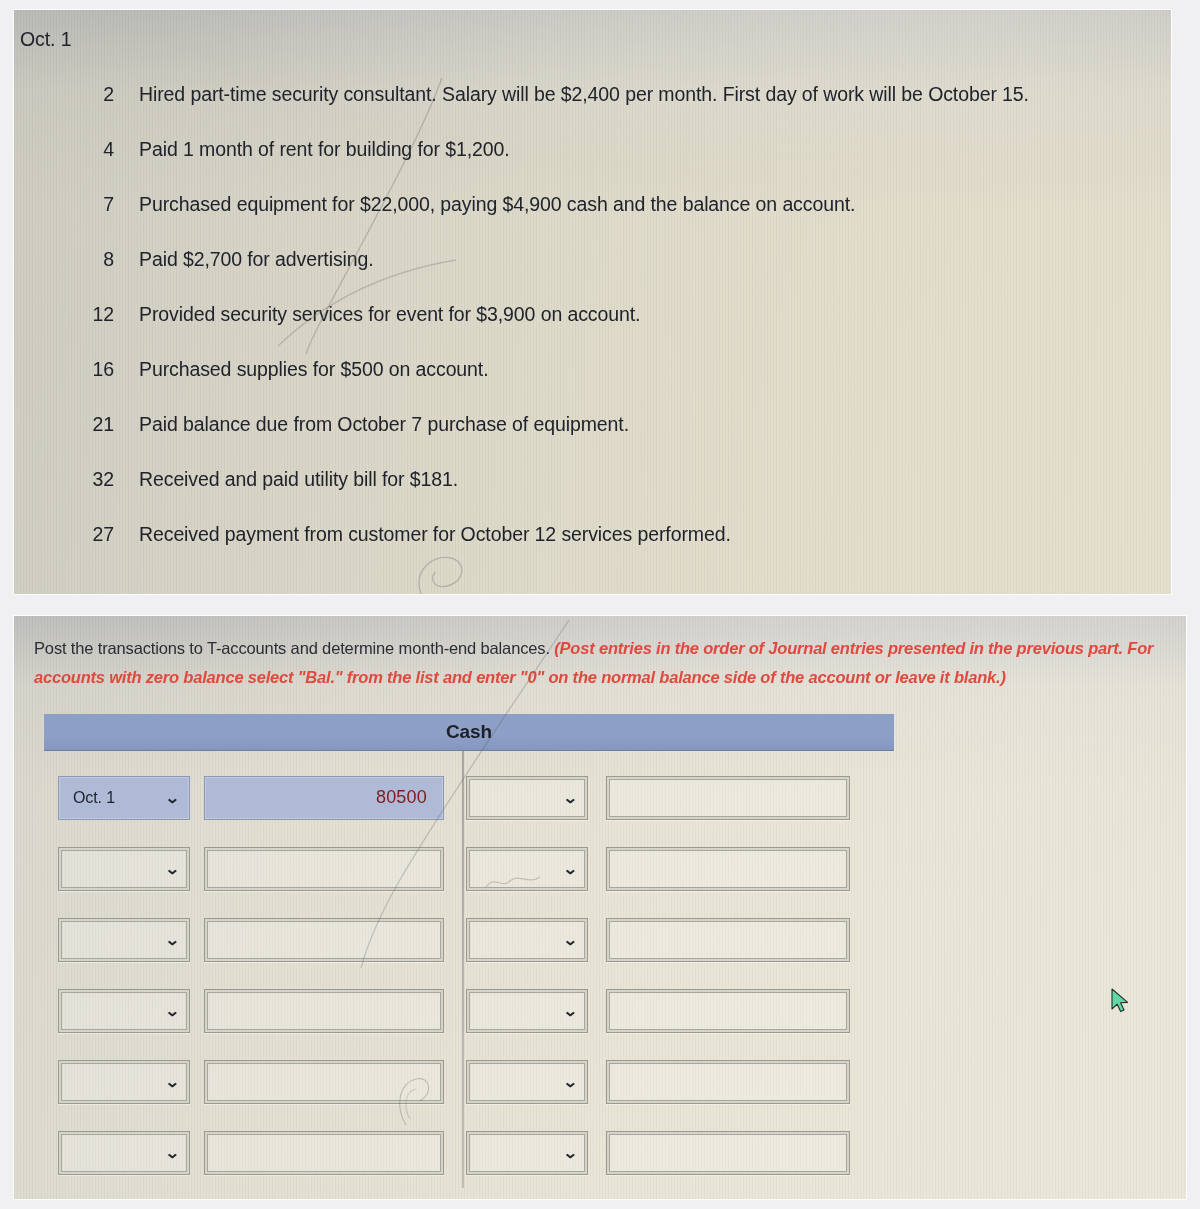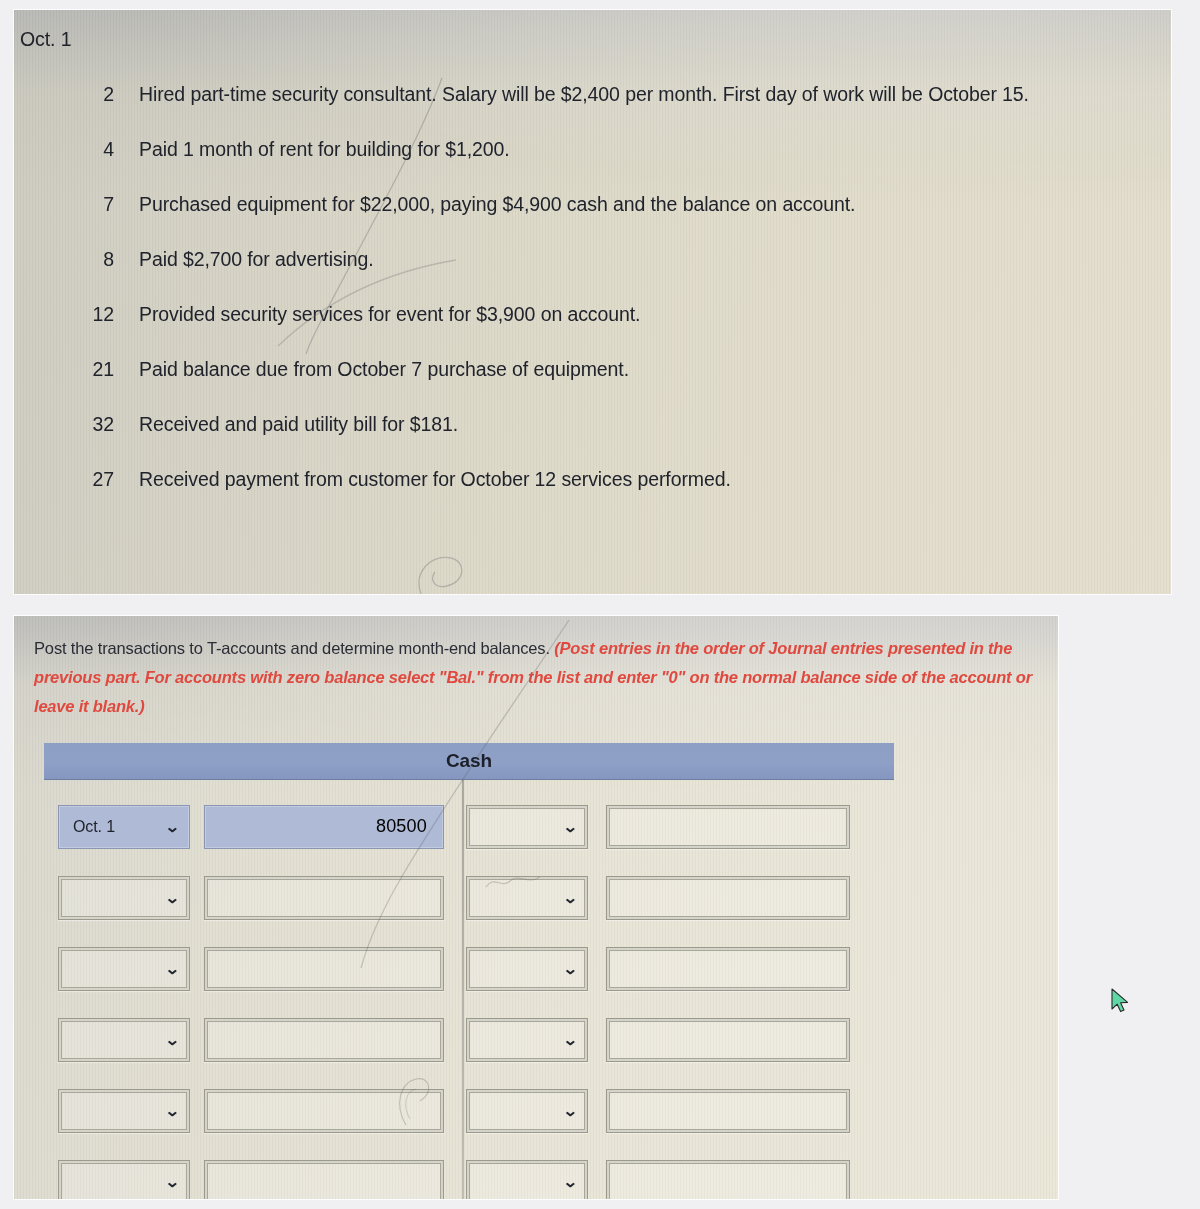--- a/index.html
+++ b/index.html
@@ -63,21 +63,21 @@
     font-size: 19.5px;
   }
   .txn-date.first { padding-left: 6px; text-align: left; width: 100px; }
   .txn-desc { padding-left: 25px; }
 
   
   .bottom-panel {
     position: absolute;
     left: 14px;
     top: 616px;
-    width: 1044px;
+    width: 1172px;
     height: 583px;
     background:
       linear-gradient(180deg,
         rgba(160,162,168,0.48) 0%,
         rgba(196,195,188,0.24) 12%,
         rgba(224,221,208,0.05) 30%,
         rgba(232,228,213,0.00) 48%),
       linear-gradient(105deg, #d9d7cd 0%, #e2dfd2 25%, #e8e4d6 55%, #eae6d8 80%, #ebe7d9 100%);
     box-shadow: 0 0 0 1px rgba(255,255,255,0.85);
     overflow: hidden;
@@ -150,21 +150,21 @@
     background: #aebad6;
     border-color: #8a96b2;
     box-shadow: inset 0 0 0 1px rgba(255,255,255,0.25);
   }
 
   .dd { width: 132px; flex: 0 0 132px; padding: 0 10px 0 14px; justify-content: space-between; }
   .dd-label { font-size: 16px; color: #1e212a; letter-spacing: -0.1px; }
   .chev { font-size: 15px; color: #232630; font-weight: bold; line-height: 1; transform: scaleX(1.25); }
 
   .amt { flex: 1; padding: 0 16px 0 12px; justify-content: flex-end; }
-  .amt-val { font-size: 18px; color: #000000; letter-spacing: 0.2px; }
+  .amt-val { font-size: 18px; color: #7f1d1d; letter-spacing: 0.2px; }
 
   .t-left  { width: 400px; flex: 0 0 400px; display: flex; gap: 14px; padding-left: 14px; }
   .t-right { width: 432px; flex: 0 0 432px; display: flex; gap: 18px; padding-left: 22px; }
   .t-left  .amt { width: 240px; flex: 0 0 240px; }
   .t-right .dd  { width: 122px; flex: 0 0 122px; justify-content: flex-end; }
   .t-right .amt { width: 244px; flex: 0 0 244px; }
 
   
   .smudge { position: absolute; pointer-events: none; }
 
@@ -210,20 +210,24 @@
       <span class="txn-date">8</span>
       <span class="txn-desc">Paid $2,700 for advertising.</span>
     </div>
 
 
     <div class="txn-row">
       <span class="txn-date">12</span>
       <span class="txn-desc">Provided security services for event for $3,900 on account.</span>
     </div>
 
+    <div class="txn-row">
+      <span class="txn-date">16</span>
+      <span class="txn-desc">Purchased supplies for $500 on account.</span>
+    </div>
 
     <div class="txn-row">
       <span class="txn-date">21</span>
       <span class="txn-desc">Paid balance due from October 7 purchase of equipment.</span>
     </div>
 
     <div class="txn-row">
       <span class="txn-date">32</span>
       <span class="txn-desc">Received and paid utility bill for $181.</span>
     </div>

